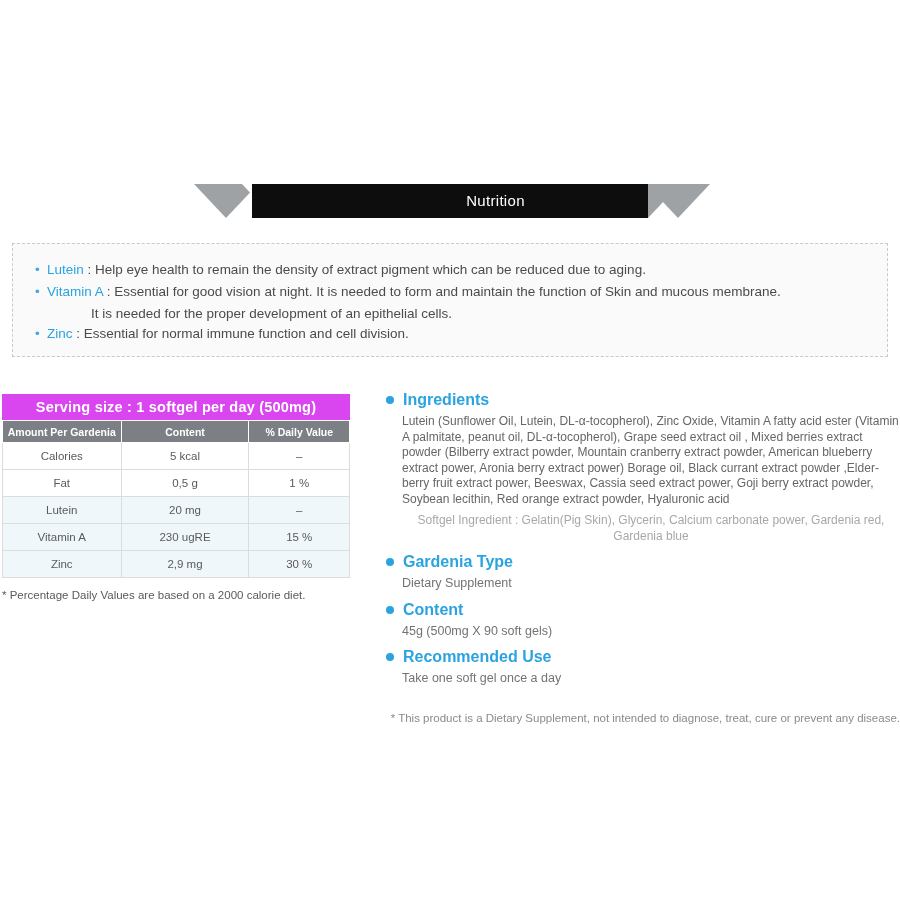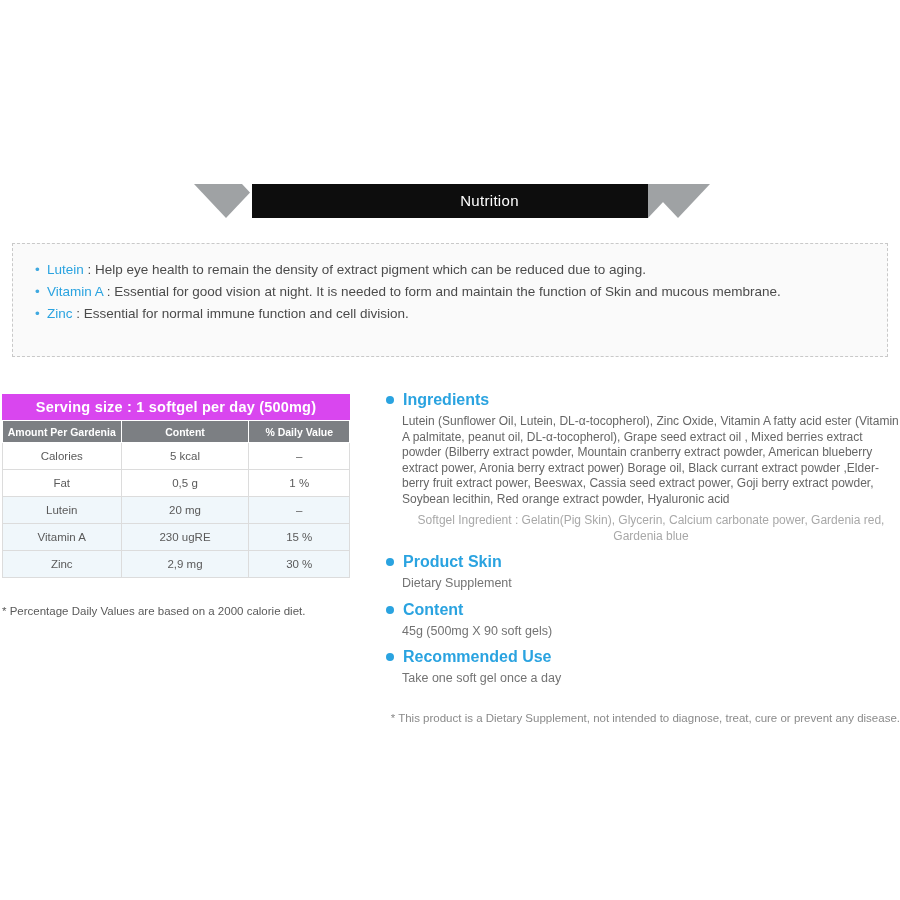--- a/index.html
+++ b/index.html
@@ -27,21 +27,21 @@
   .banner-bar {
     position: absolute;
     left: 58px;
     top: 0;
     width: 396px;
     height: 34px;
     background: #0d0d0d;
   }
   .banner-title {
     position: absolute;
-    left: 60px;
+    left: 66px;
     top: 0;
     width: 471px;
     height: 34px;
     line-height: 34px;
     text-align: center;
     color: #ffffff;
     font-size: 15px;
     letter-spacing: 0.3px;
     border-radius: 14px;
   }
@@ -154,21 +154,21 @@
   tr.plain td {
     background: #ffffff;
   }
   .col1 { width: 118px; }
   .col2 { width: 128px; }
   .col3 { width: 100px; }
 
   .footnote {
     position: absolute;
     left: 2px;
-    top: 605px;
+    top: 589px;
     font-size: 11.5px;
     color: #5a5a5a;
   }
 
   
   .info {
     position: absolute;
     left: 386px;
     top: 390px;
     width: 514px;
@@ -238,20 +238,21 @@
 
   <div class="bline">
     <span class="bullet">•</span>
     <span class="bname">Lutein</span><span> : Help eye health to remain the density of extract pigment which can be reduced due to aging.</span>
   </div>
 
   <div class="bline">
     <span class="bullet">•</span>
     <span class="bname">Vitamin A</span><span> : Essential for good vision at night. It is needed to form and maintain the function of Skin and mucous membrane.</span>
   </div>
+  <div class="bsub">It is needed for the proper development of an epithelial cells.</div>
 
   <div class="bline">
     <span class="bullet">•</span>
     <span class="bname">Zinc</span><span> : Essential for normal immune function and cell division.</span>
   </div>
 
 </div>
 
 <div class="table-wrap">
   <div class="tbl-header">Serving size : 1 softgel per day (500mg)</div>
@@ -302,21 +303,21 @@
       <span class="dot"></span>
       <span>Ingredients</span>
     </div>
     <div class="sec-body">Lutein (Sunflower Oil, Lutein, DL-α-tocopherol), Zinc  Oxide, Vitamin A fatty acid ester (Vitamin A palmitate, peanut oil, DL-α-tocopherol), Grape seed extract oil , Mixed berries extract powder (Bilberry extract powder, Mountain cranberry extract powder, American blueberry extract power, Aronia berry extract power) Borage oil, Black currant extract powder ,Elder-berry fruit extract power, Beeswax, Cassia seed extract power, Goji berry extract powder, Soybean lecithin, Red orange extract powder, Hyaluronic acid</div>
     <div class="soft-ing">Softgel Ingredient : Gelatin(Pig Skin), Glycerin, Calcium carbonate power, Gardenia red, Gardenia blue</div>
   </div>
 
   <div class="sec">
     <div class="sec-head">
       <span class="dot"></span>
-      <span>Product Skin</span>
+      <span>Gardenia Type</span>
     </div>
     <div class="sec-body big">Dietary Supplement</div>
   </div>
 
   <div class="sec">
     <div class="sec-head">
       <span class="dot"></span>
       <span>Content</span>
     </div>
     <div class="sec-body big">45g (500mg X 90 soft gels)</div>

